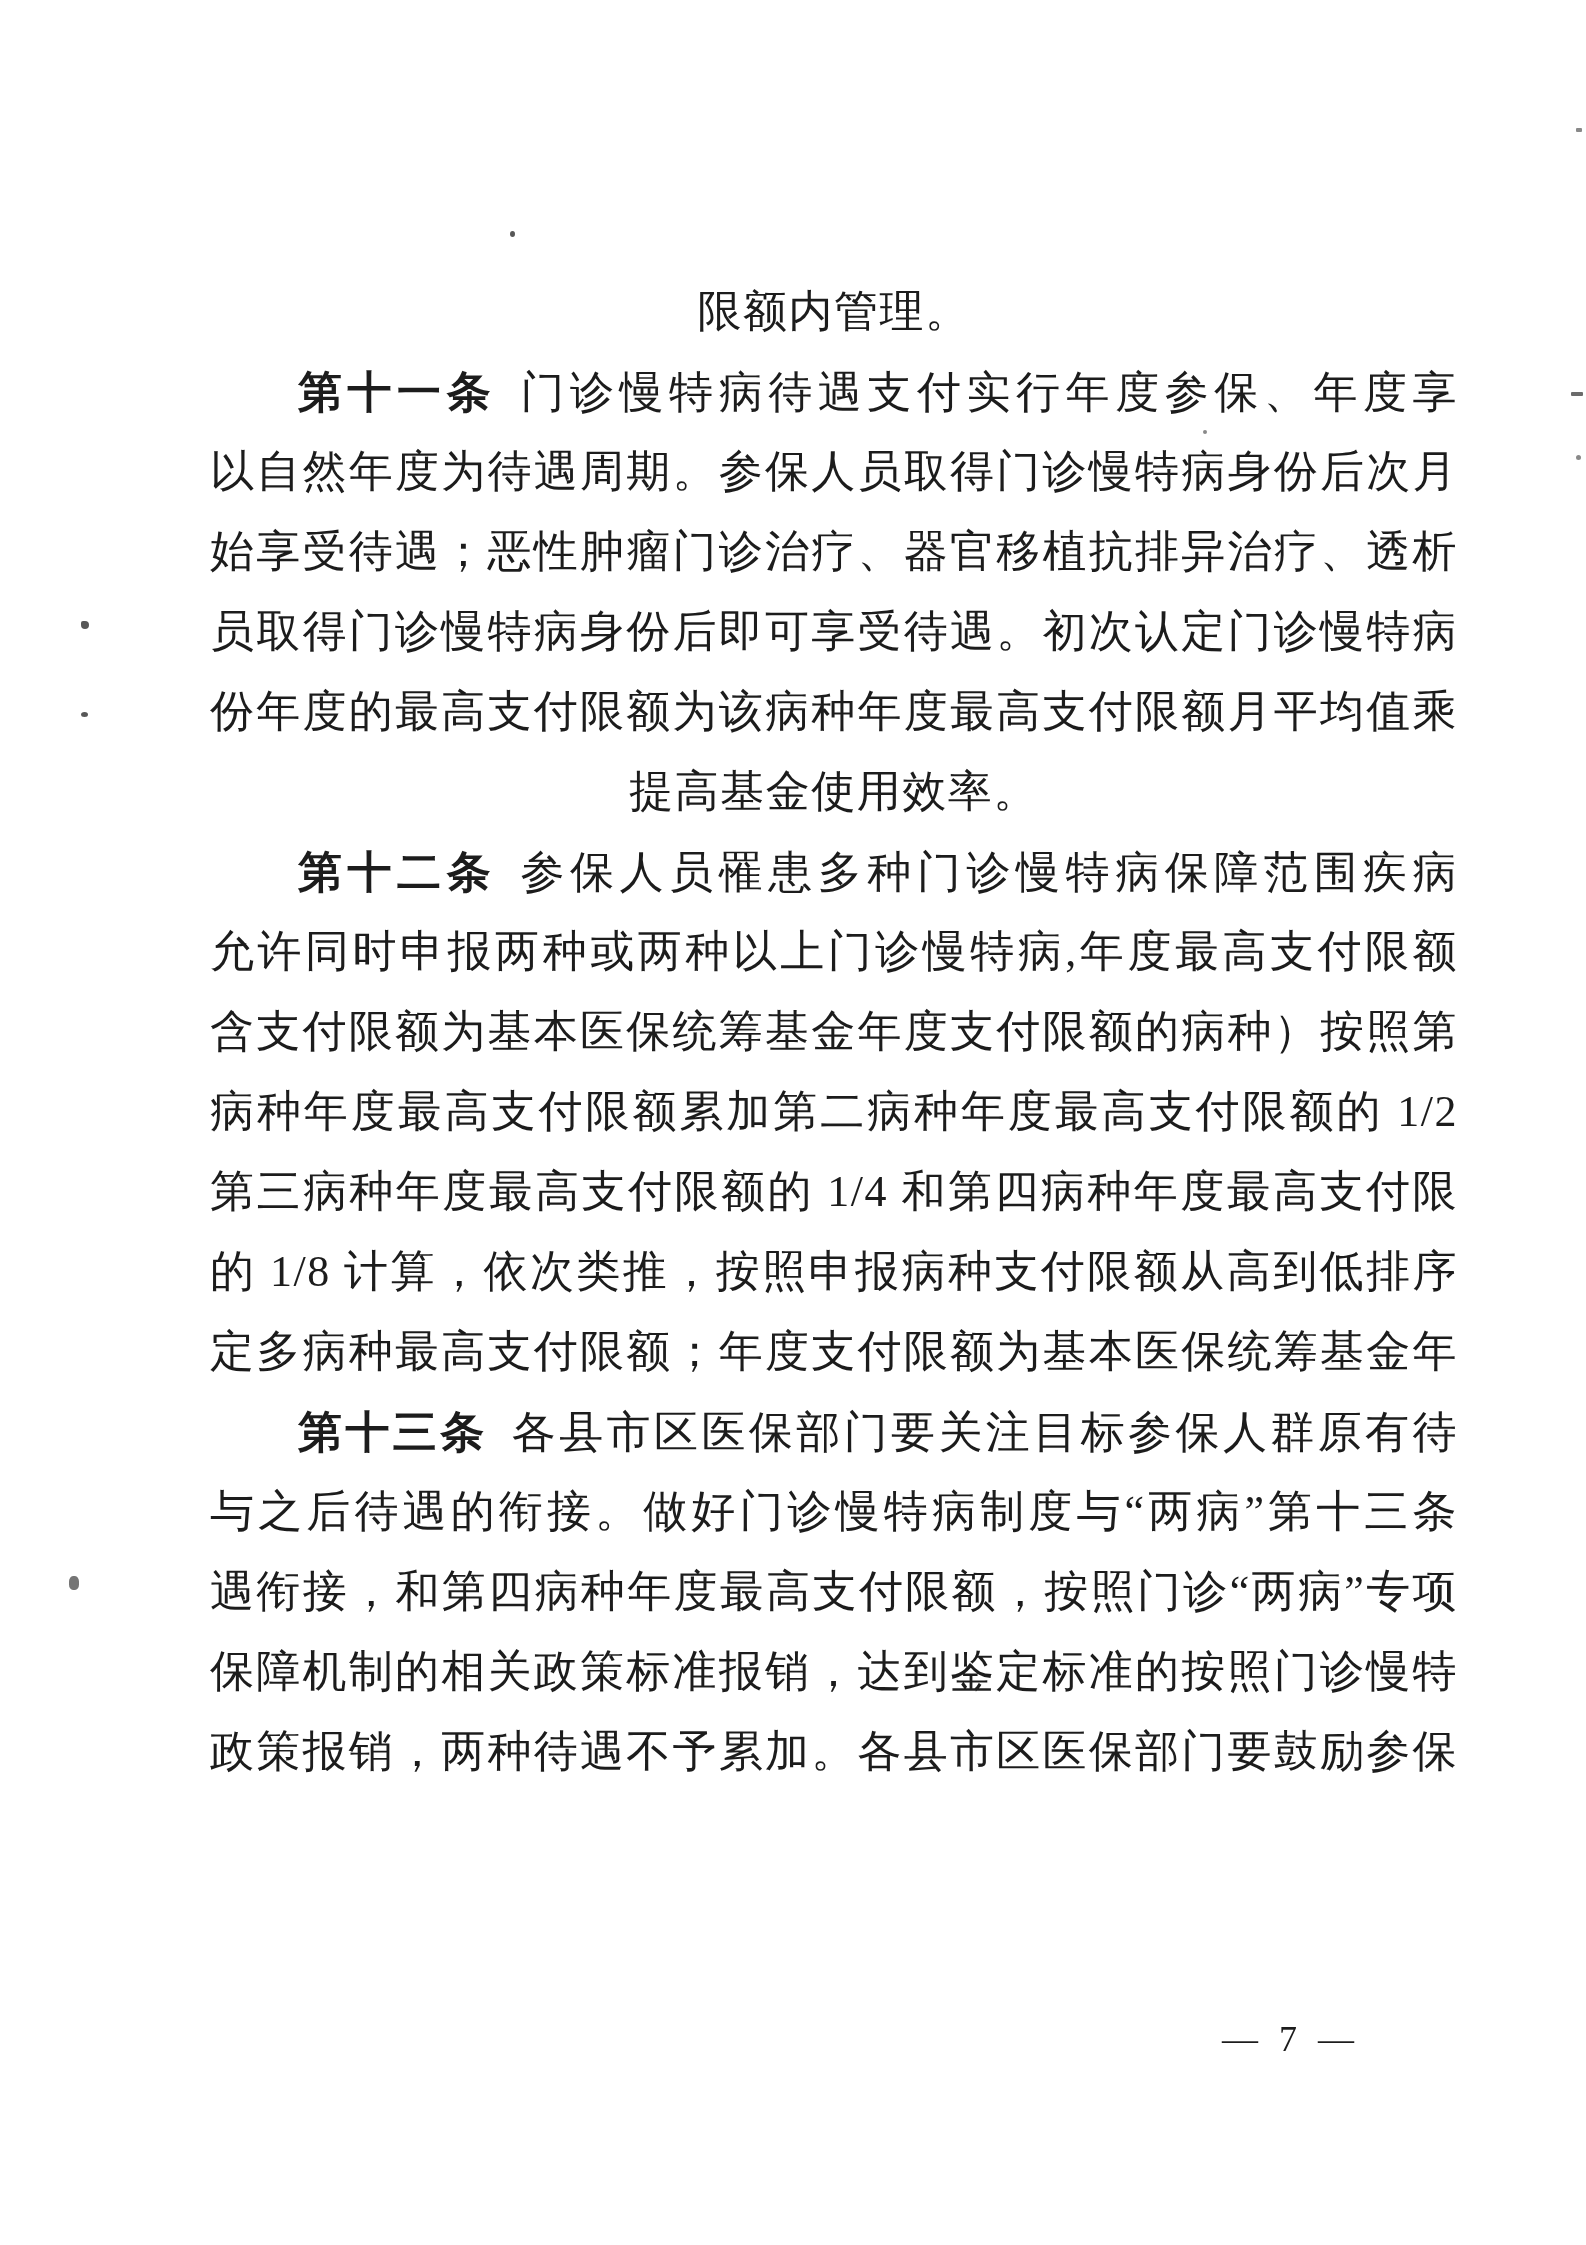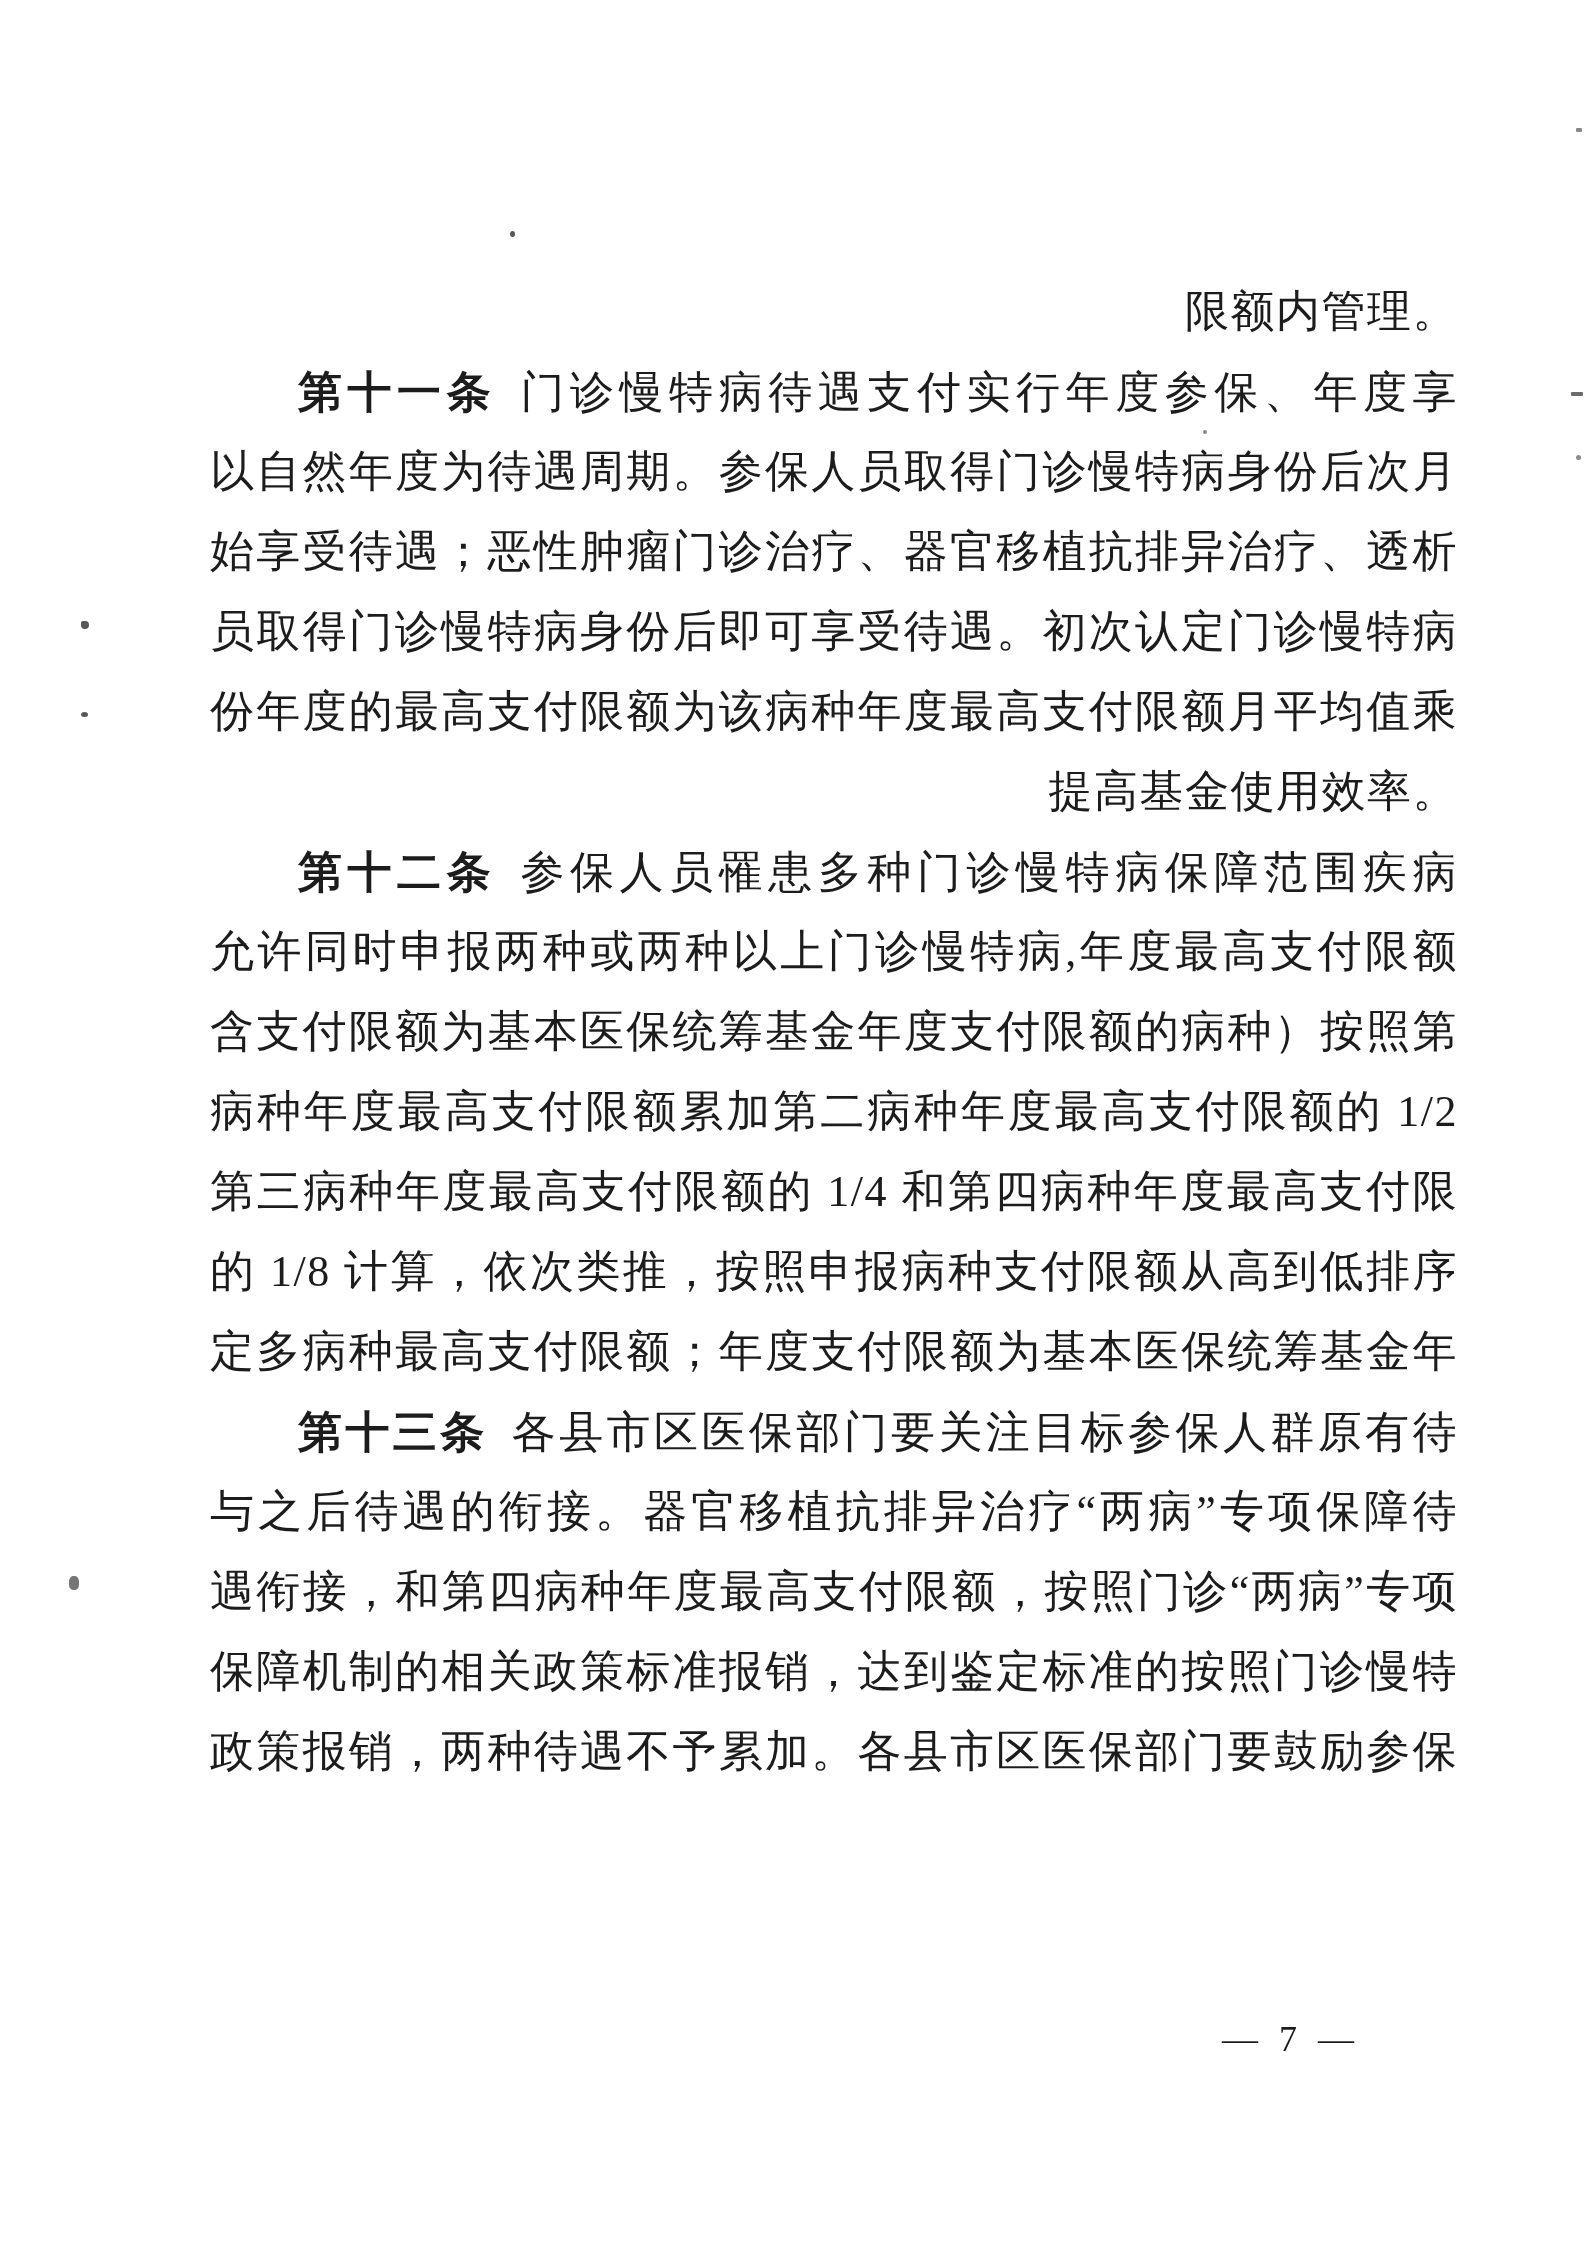--- a/index.html
+++ b/index.html
@@ -25,21 +25,21 @@
     top: 272px;
     left: 210px;
     width: 1248px;
     font-size: 44px;
     line-height: 80px;
     letter-spacing: 1.5px;
     color: #1c1c1c;
   }
   .line {
     white-space: nowrap;
-    text-align: right;
+    text-align: center;
     height: 80px;
   }
   .line.fill {
     white-space: normal;
     text-align: justify;
     text-align-last: justify;
     text-justify: inter-character;
     overflow: hidden;
   }
   .line.indent {
@@ -89,21 +89,21 @@
       <div class="line fill"><span>份年度的最高支付限额为该病种年度最高支付限额月平均值乘以</span></div>
       <div class="line"><span>提高基金使用效率。</span></div>
       <div class="line fill indent"><span class="article-head">第十二条</span><span>参保人员罹患多种门诊慢特病保障范围疾病时，</span></div>
       <div class="line fill"><span>允许同时申报两种或两种以上门诊慢特病,年度最高支付限额（不</span></div>
       <div class="line fill"><span>含支付限额为基本医保统筹基金年度支付限额的病种）按照第一</span></div>
       <div class="line fill"><span>病种年度最高支付限额累加第二病种年度最高支付限额的 1/2 和</span></div>
       <div class="line fill"><span>第三病种年度最高支付限额的 1/4 和第四病种年度最高支付限额</span></div>
       <div class="line fill"><span>的 1/8 计算，依次类推，按照申报病种支付限额从高到低排序确</span></div>
       <div class="line fill"><span>定多病种最高支付限额；年度支付限额为基本医保统筹基金年度</span></div>
       <div class="line fill indent"><span class="article-head">第十三条</span><span>各县市区医保部门要关注目标参保人群原有待遇</span></div>
-      <div class="line fill"><span>与之后待遇的衔接。器官移植抗排异治疗“两病”专项保障待</span></div>
+      <div class="line fill"><span>与之后待遇的衔接。做好门诊慢特病制度与“两病”第十三条</span></div>
       <div class="line fill"><span>遇衔接，和第四病种年度最高支付限额，按照门诊“两病”专项</span></div>
       <div class="line fill"><span>保障机制的相关政策标准报销，达到鉴定标准的按照门诊慢特病</span></div>
       <div class="line fill"><span>政策报销，两种待遇不予累加。各县市区医保部门要鼓励参保人</span></div>
     </div>
 
   <div class="page-number">— 7 —</div>
 
   <div class="speck speck-1"></div>
   <div class="speck speck-2"></div>
   <div class="speck speck-3"></div>

